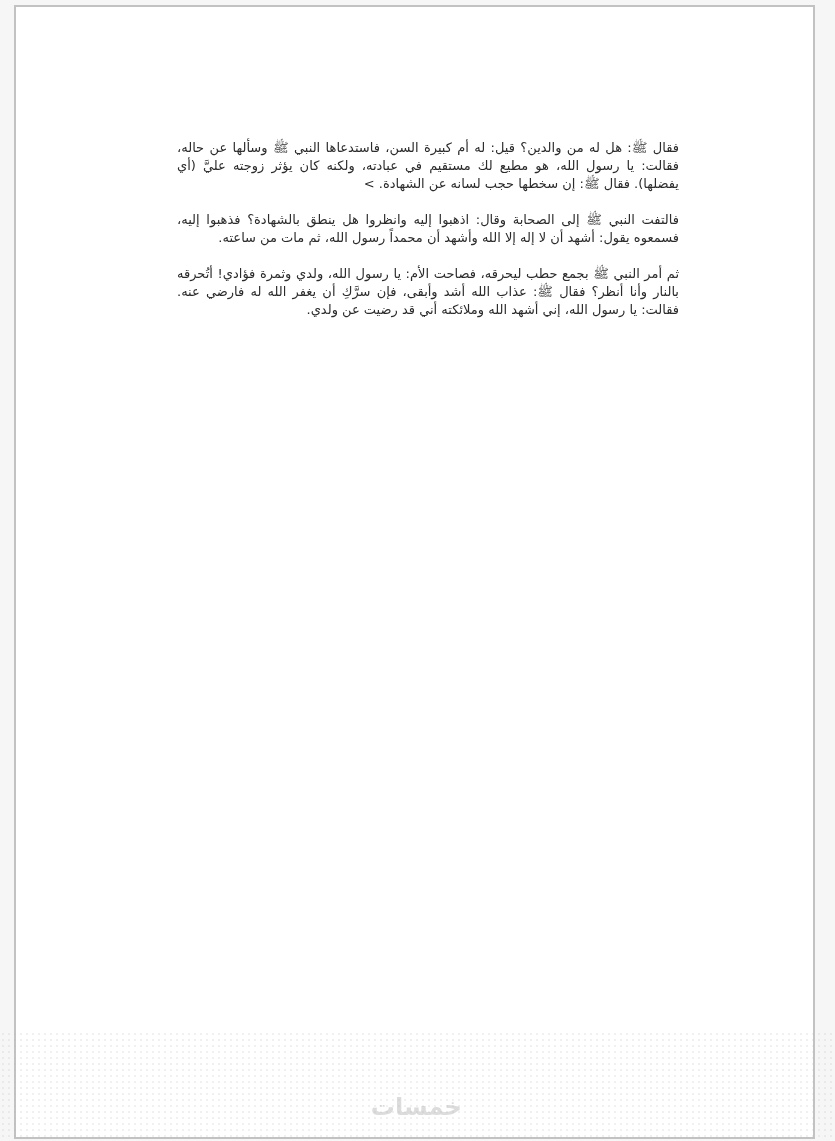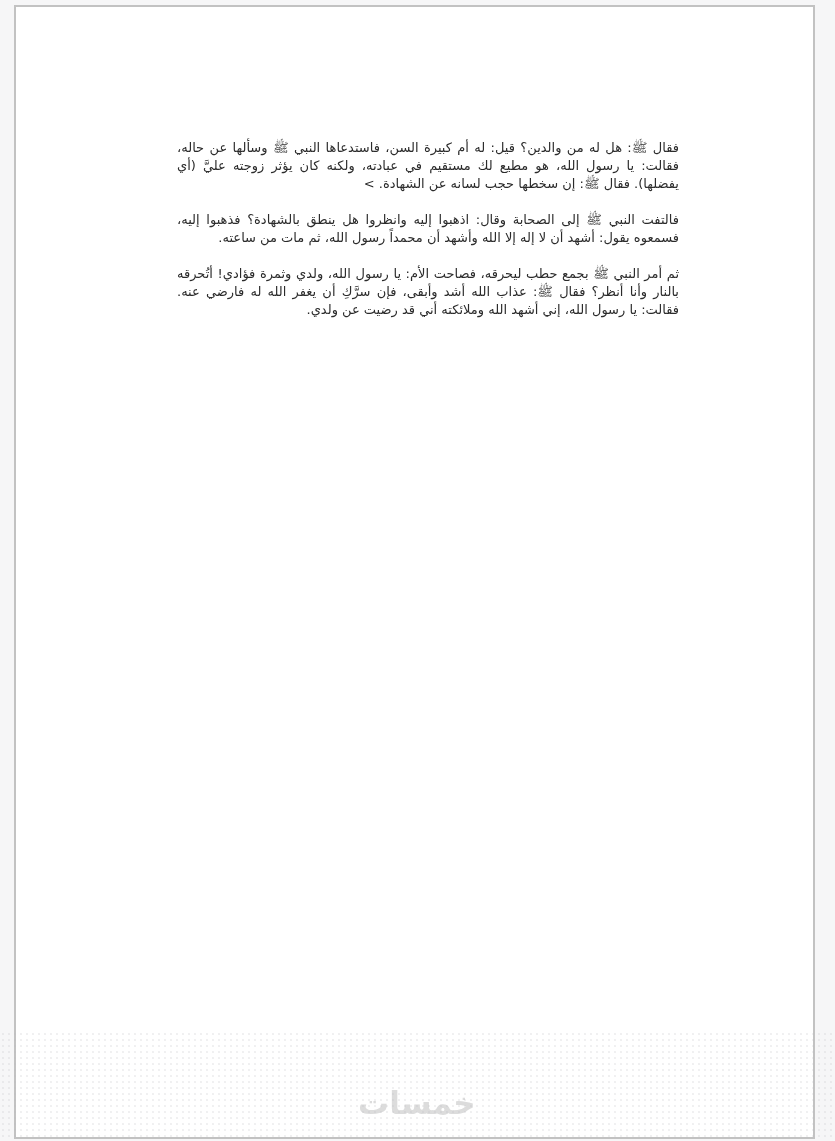--- a/index.html
+++ b/index.html
@@ -39,21 +39,21 @@
   }
   .text-block p {
     margin: 0 0 18px 0;
   }
   .watermark {
     position: absolute;
     bottom: 16px;
     left: 50%;
     transform: translateX(-48%);
     direction: rtl;
-    font-size: 31px;
+    font-size: 24px;
     font-weight: bold;
     letter-spacing: 1px;
     color: #dcdcdc;
     font-family: "DejaVu Sans", sans-serif;
     user-select: none;
   }
   .halftone {
     position: absolute;
     left: 0;
     bottom: 0;

